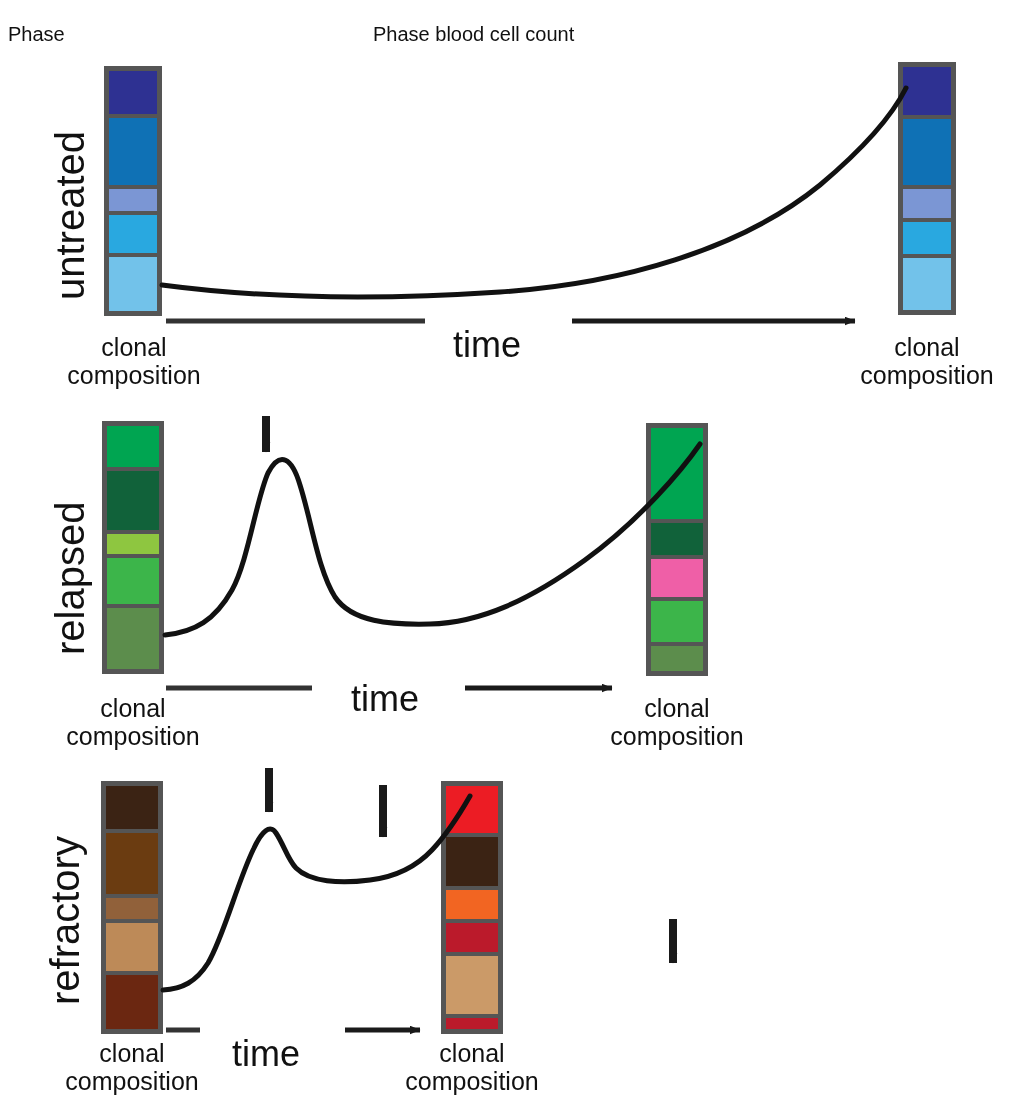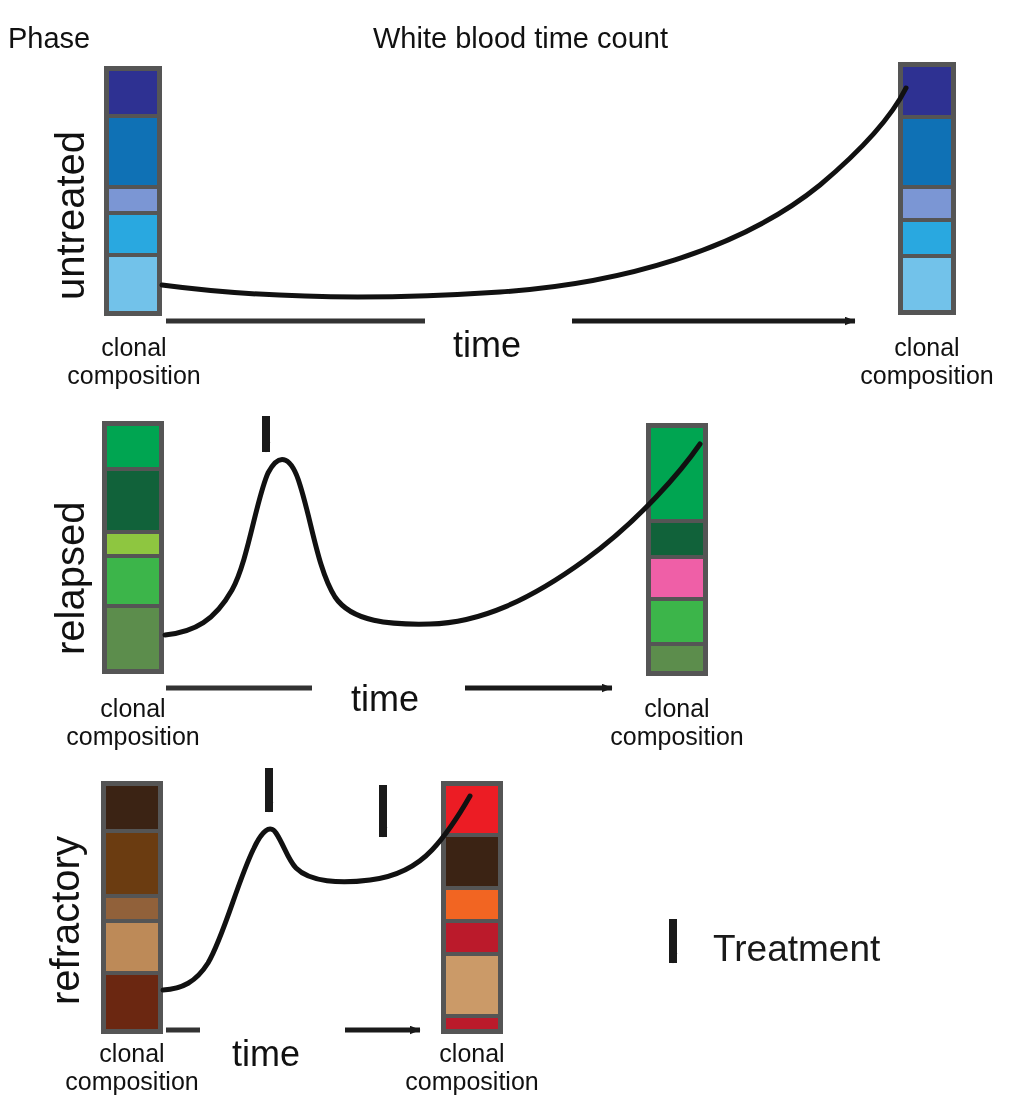--- a/index.html
+++ b/index.html
@@ -17,21 +17,21 @@
   }
   #figure {
     position: absolute;
     left: 0;
     top: 0;
     width: 1030px;
     height: 1118px;
   }
   .hdr {
     position: absolute;
-    font-size: 29px;
+    font-size: 20px;
     line-height: 1;
     white-space: nowrap;
     color: #111111;
   }
   #hdr-phase { left: 8px; top: 24px; }
   #hdr-wbc   { left: 373px; top: 24px; }
 
   .rowlabel {
     position: absolute;
     font-size: 40px;
@@ -92,21 +92,21 @@
     height: 1118px;
     pointer-events: none;
   }
 </style>
 </head>
 <body>
 
 <div id="figure">
 
   <div class="hdr" id="hdr-phase">Phase</div>
-  <div class="hdr" id="hdr-wbc">White blood time count</div>
+  <div class="hdr" id="hdr-wbc">Phase blood cell count</div>
 
   <div class="rowlabel" id="rowlabel-untreated">untreated</div>
   <div class="rowlabel" id="rowlabel-relapsed">relapsed</div>
   <div class="rowlabel" id="rowlabel-refractory">refractory</div>
 
   <div class="stackbar" id="bar-r1-left" style="left:104px; top:66px; width:58px; height:250px;">
       <div class="seg" style="background: rgb(46, 49, 146); flex: 0.19 1 0px;"></div>
       <div class="seg" style="background: rgb(15, 113, 181); flex: 0.3 1 0px;"></div>
       <div class="seg" style="background: rgb(123, 150, 212); flex: 0.1 1 0px;"></div>
       <div class="seg" style="background: rgb(41, 168, 224); flex: 0.17 1 0px;"></div>
@@ -183,21 +183,20 @@
     <div>composition</div>
   </div>
 
   <div class="caplabel" id="cap-r3-right" style="left:398px; top:1039px; width:148px;">
     <div>clonal</div>
     <div>composition</div>
   </div>
 
   <div class="timelabel" id="time-r3" style="left:232px; top:1008px;">time</div>
 
-  <div class="legend-label" id="legend-treatment-text" style="left:713px; top:930px;">Treatment</div>
 
   <svg class="overlay" viewBox="0 0 1030 1118">
     <defs>
       <marker id="arrowhead" markerWidth="11" markerHeight="9" refX="10.5" refY="4.5" orient="auto" markerUnits="userSpaceOnUse">
         <path d="M0,0 L11,4.5 L0,9 Z" fill="#1a1a1a"></path>
       </marker>
     </defs>
 
     <g>
       <path d="M162,285 C 260,298 380,300 500,292

